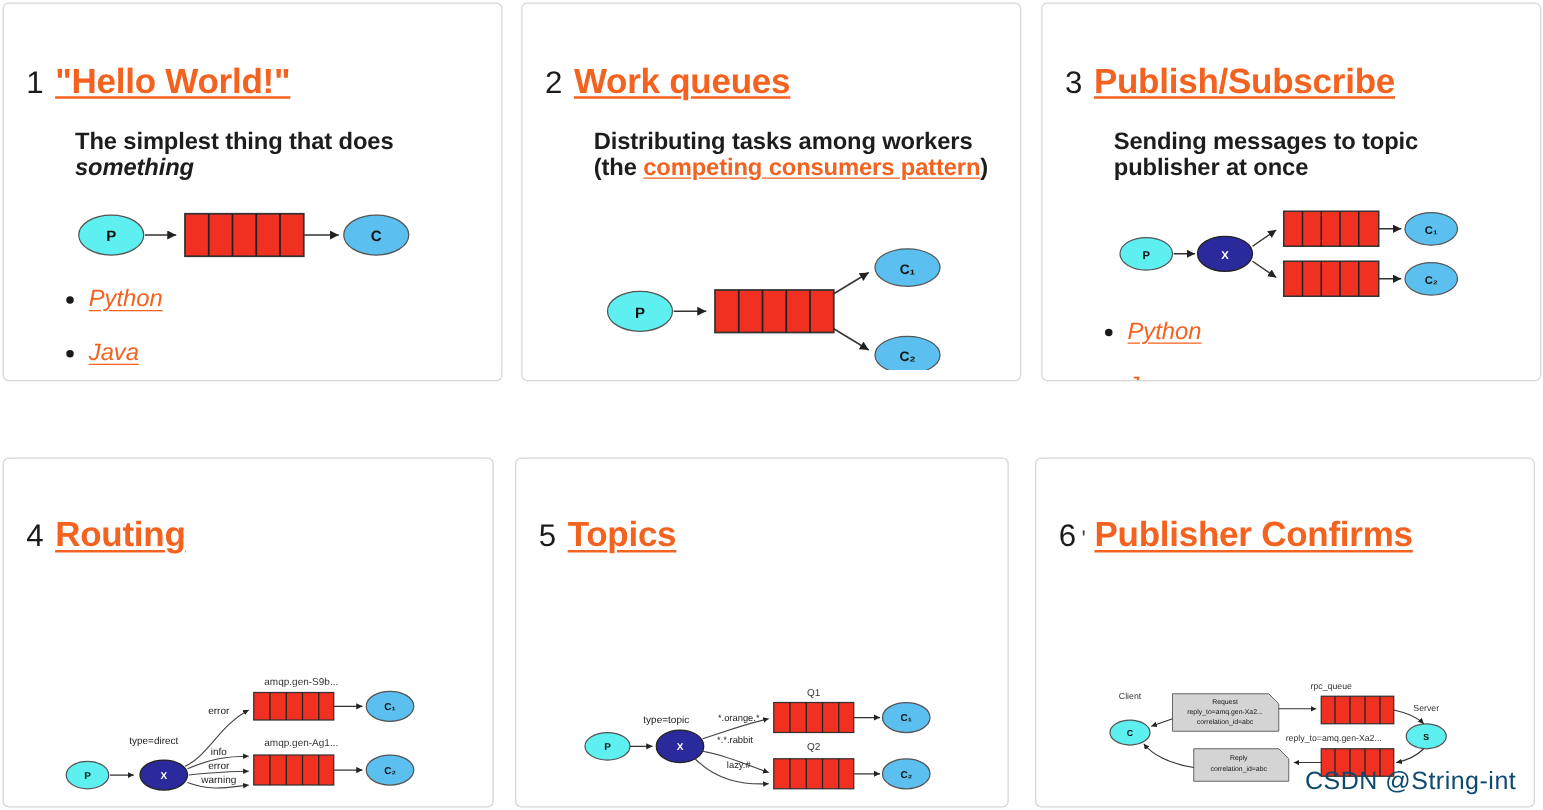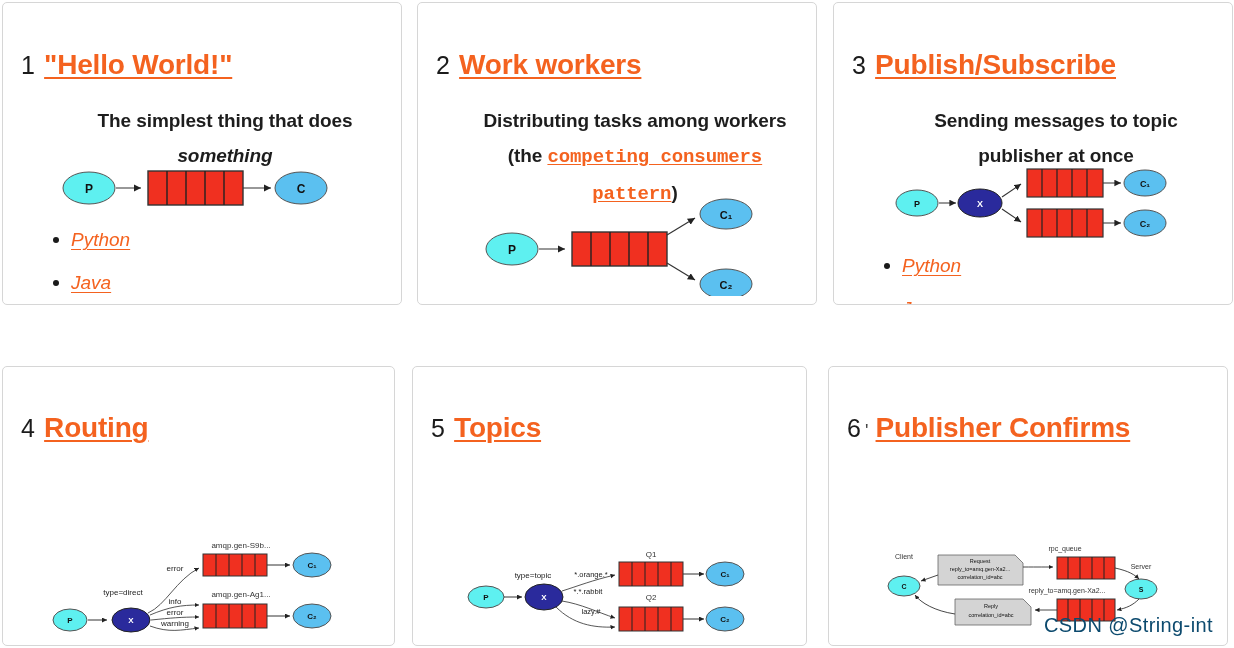--- a/index.html
+++ b/index.html
@@ -65,33 +65,31 @@
     text-underline-offset: 3px;
     text-decoration-thickness: 2px;
     letter-spacing: -.2px;
     cursor: pointer;
   }
 
   
   .desc {
     position: absolute;
     font-size: 19px;
-    line-height: 35px;
+    line-height: 21px;
     color: #1d1d1d;
     font-weight: 600;
     letter-spacing: -.1px;
-    text-align: center;
   }
   .desc .it { font-style: italic; font-weight: 600; }
   .desc .lnk {
     color: #f4621f;
     text-decoration: underline;
     text-underline-offset: 2px;
     cursor: pointer;
-    font-family: Liberation Mono, monospace;
   }
 
   
   .bullets {
     position: absolute;
     margin: 0;
     padding: 0 0 0 22px;
     list-style: none;
   }
   .bullets li {
@@ -179,21 +177,21 @@
           <a>Java</a>
         </li>
       </ul>
     </div>
   </div>
 
   <div class="card r1 c2">
     <div class="card-inner">
       <div class="heading" style="left:18px; top:46px;">
         <span class="h-num">2</span>
-        <a class="h-link">Work workers</a>
+        <a class="h-link">Work queues</a>
       </div>
 
       <div class="desc" style="left:57px; top:100px; width:320px;">
         <span>Distributing tasks among workers (the </span><a class="lnk">competing consumers pattern</a><span>)</span>
       </div>
 
       <div class="diagram" style="left:62px; top:195px;">
         <svg width="280" height="98" viewBox="0 0 280 98">
           <defs>
             <marker id="ah2" markerWidth="7" markerHeight="7" refX="6" refY="3" orient="auto">

